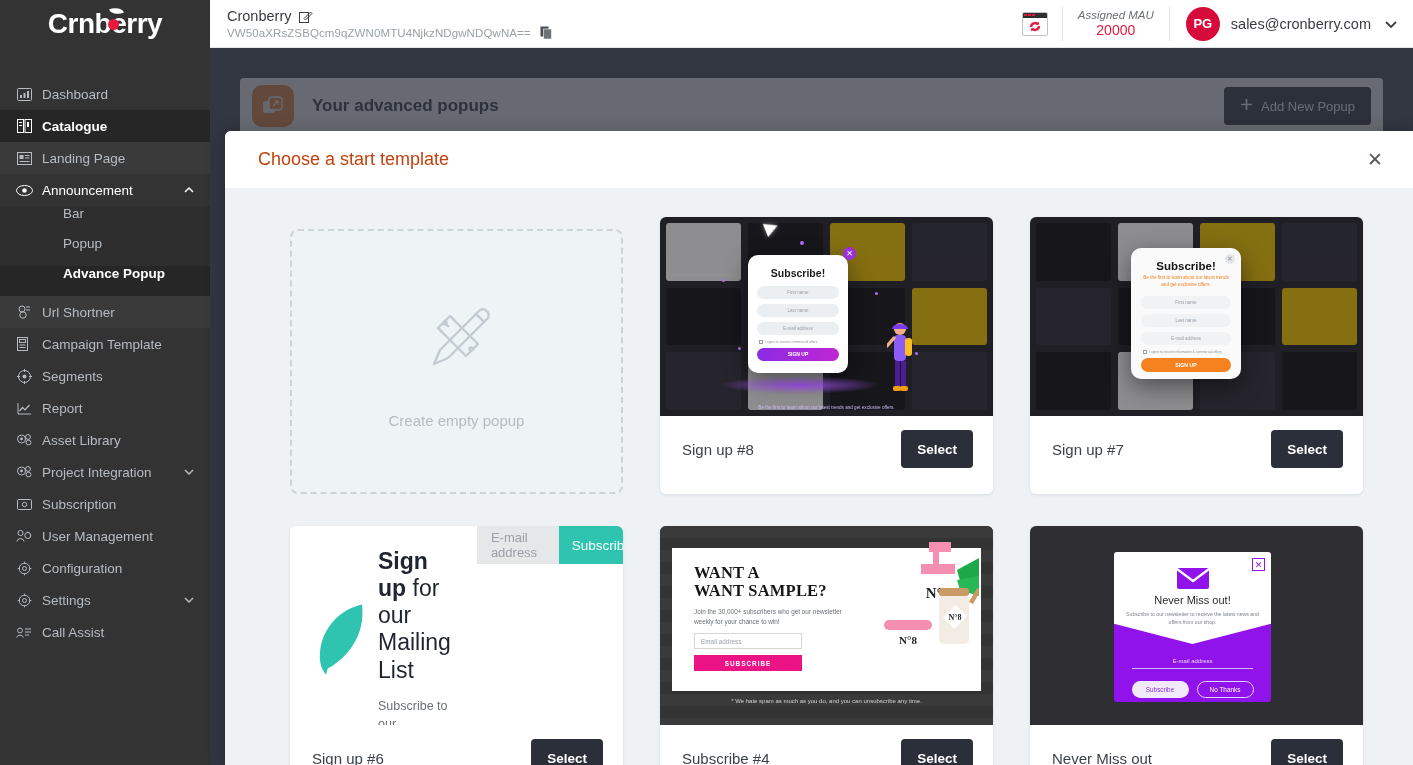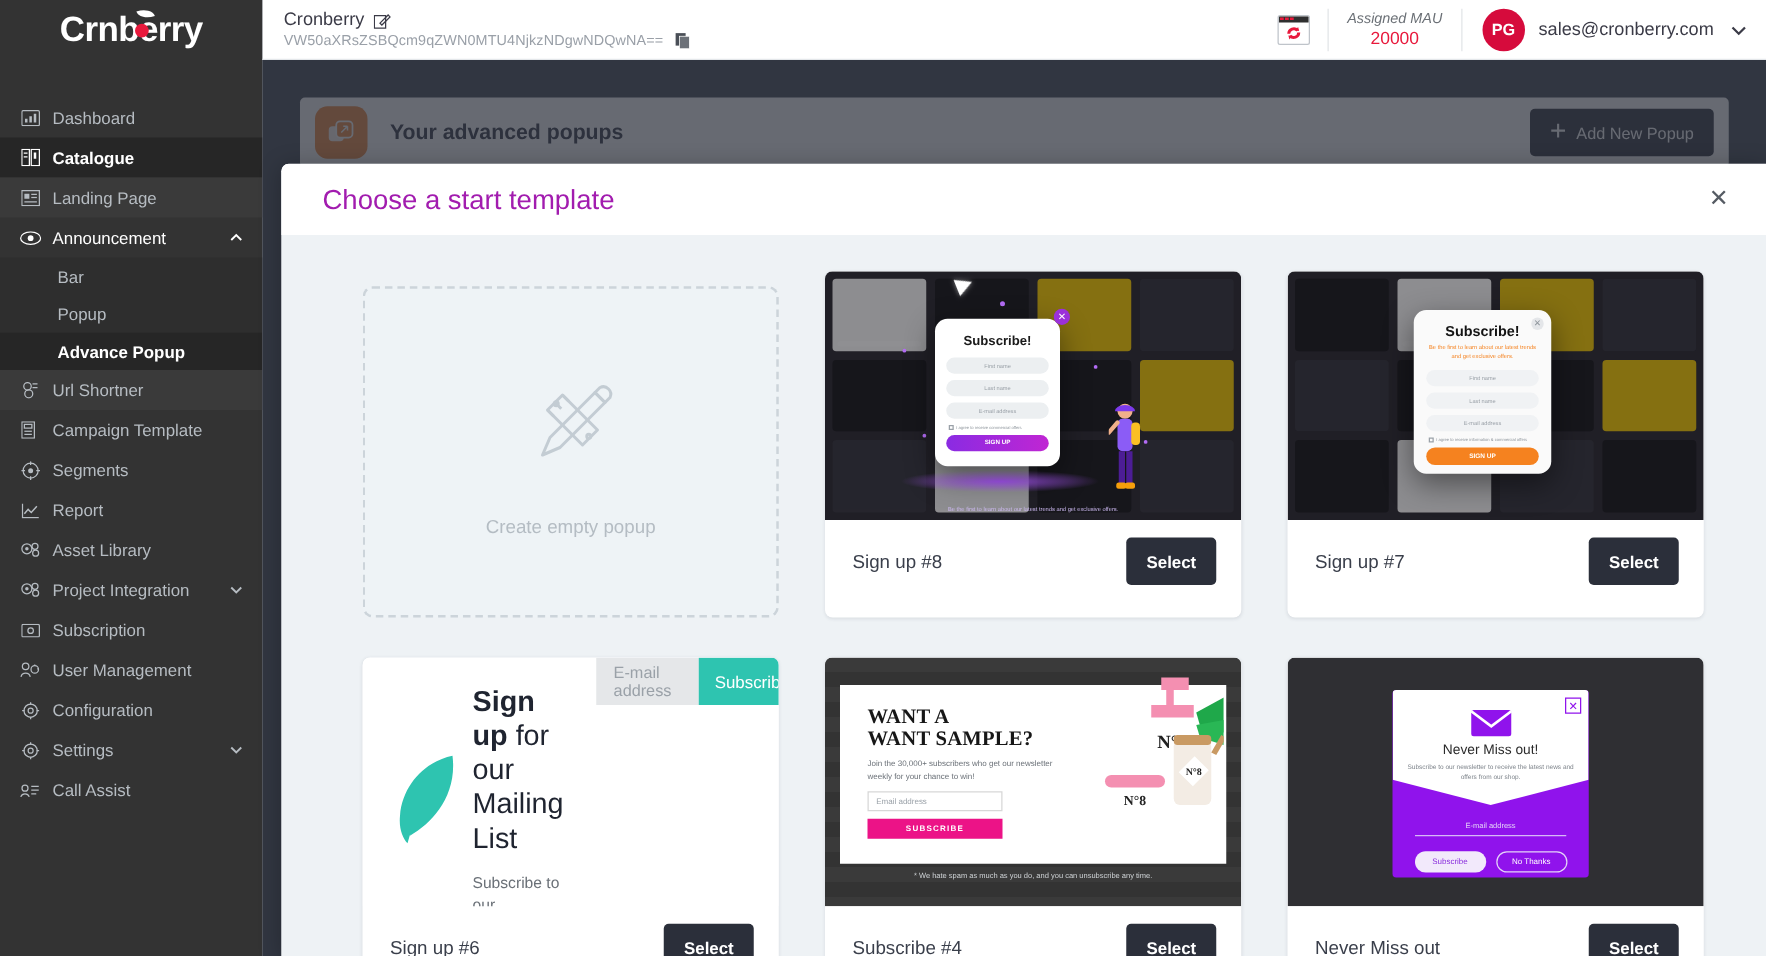--- a/index.html
+++ b/index.html
@@ -55,22 +55,22 @@
   .nav-ico {
     width: 20px; height: 16px;
     margin-right: 8px;
     display: inline-flex; align-items: center; justify-content: center;
     flex: 0 0 20px;
   }
   .nav-ico svg { display: block; }
   .nav-label { flex: 1 1 auto; white-space: nowrap; }
   .chev { width: 14px; height: 14px; flex: 0 0 14px; }
   .sub-item {
-    display: flex; align-items: center;
-    height: 30px; padding-left: 46px;
+    display: flex; 
+    height: 30px; padding-left: 63px;
     color: #b6bcc2; font-size: 13.5px;
     background: #2e2e2e;
     cursor: pointer;
   }
   .sub-item.active { background: #262626; color: #ffffff; font-weight: bold; }
 
   
   #main {
     position: absolute; left: 210px; top: 0;
     width: 1203px; height: 765px;
@@ -169,21 +169,21 @@
     background: #eef2f5;
     border-radius: 6px 0 0 0;
     overflow: hidden;
     box-shadow: 0 2px 18px rgba(0,0,0,0.25);
   }
   .modal-head {
     height: 57px; background: #ffffff;
     display: flex; align-items: center;
     padding: 0 24px 0 33px;
   }
-  .modal-title { font-size: 22px; color: #a21caf; text-align: right; }
+  .modal-title { font-size: 18px; color: #c2410c; text-align: right; }
   .modal-close {
     margin-left: auto; font-size: 19px; color: #555b63;
     cursor: pointer; line-height: 1; padding: 4px 6px;
   }
   .modal-body {
     height: 577px;
     overflow: hidden;
     padding: 29px 0 0 0;
   }
   .grid {

